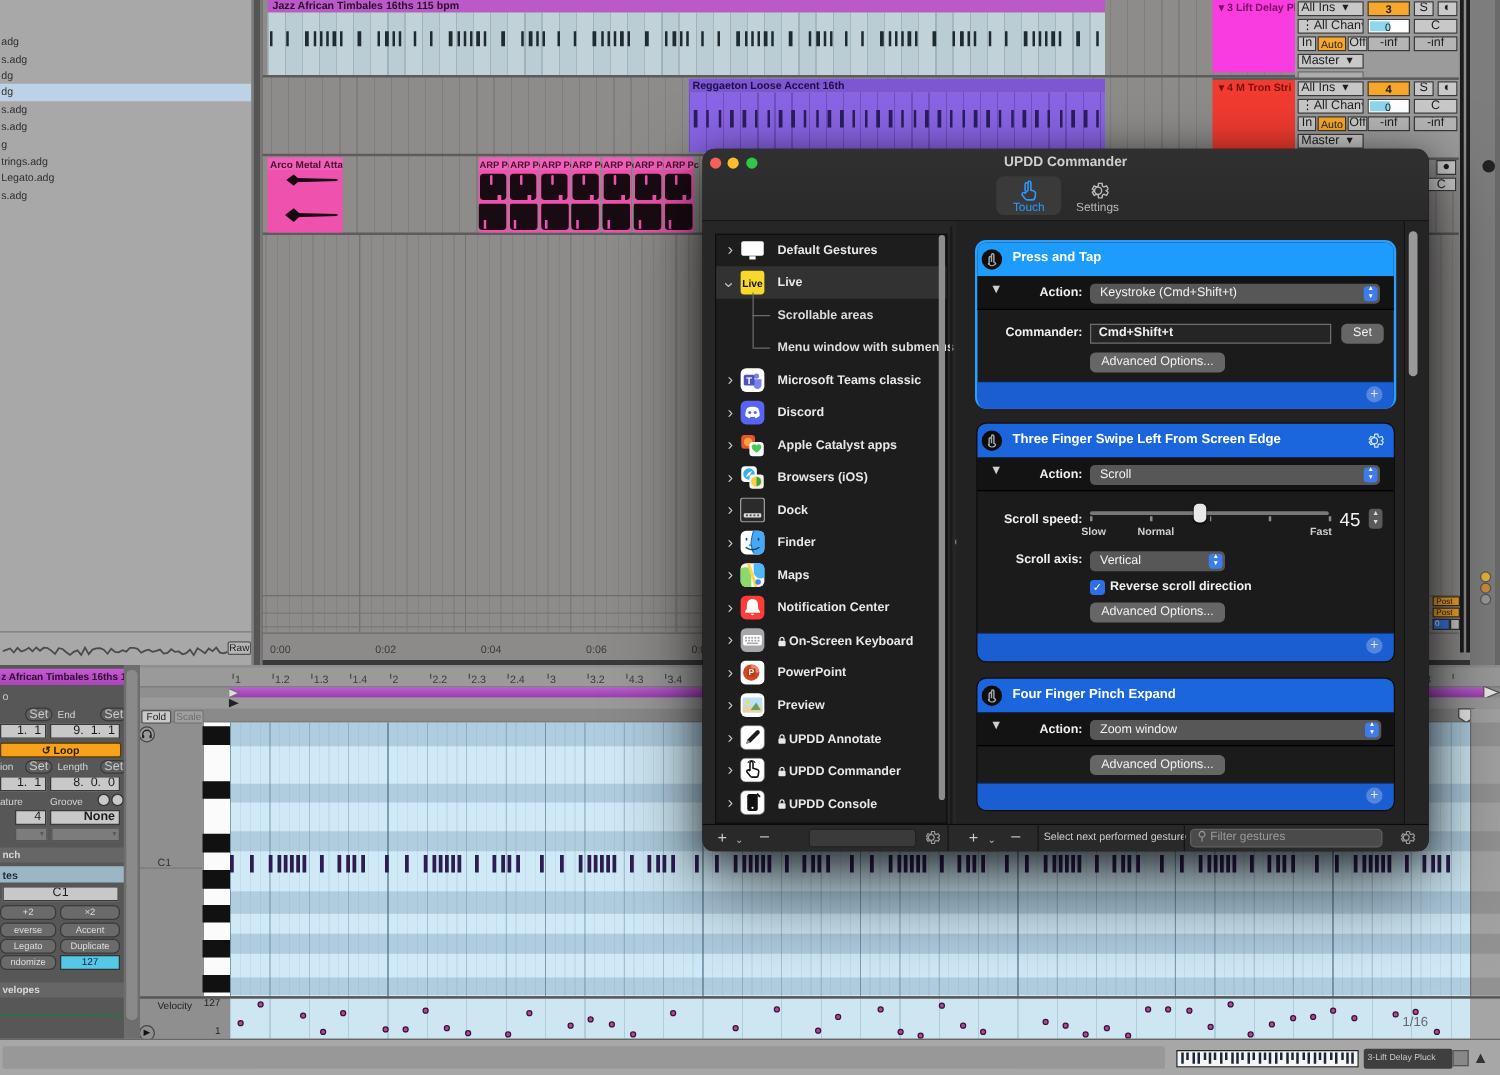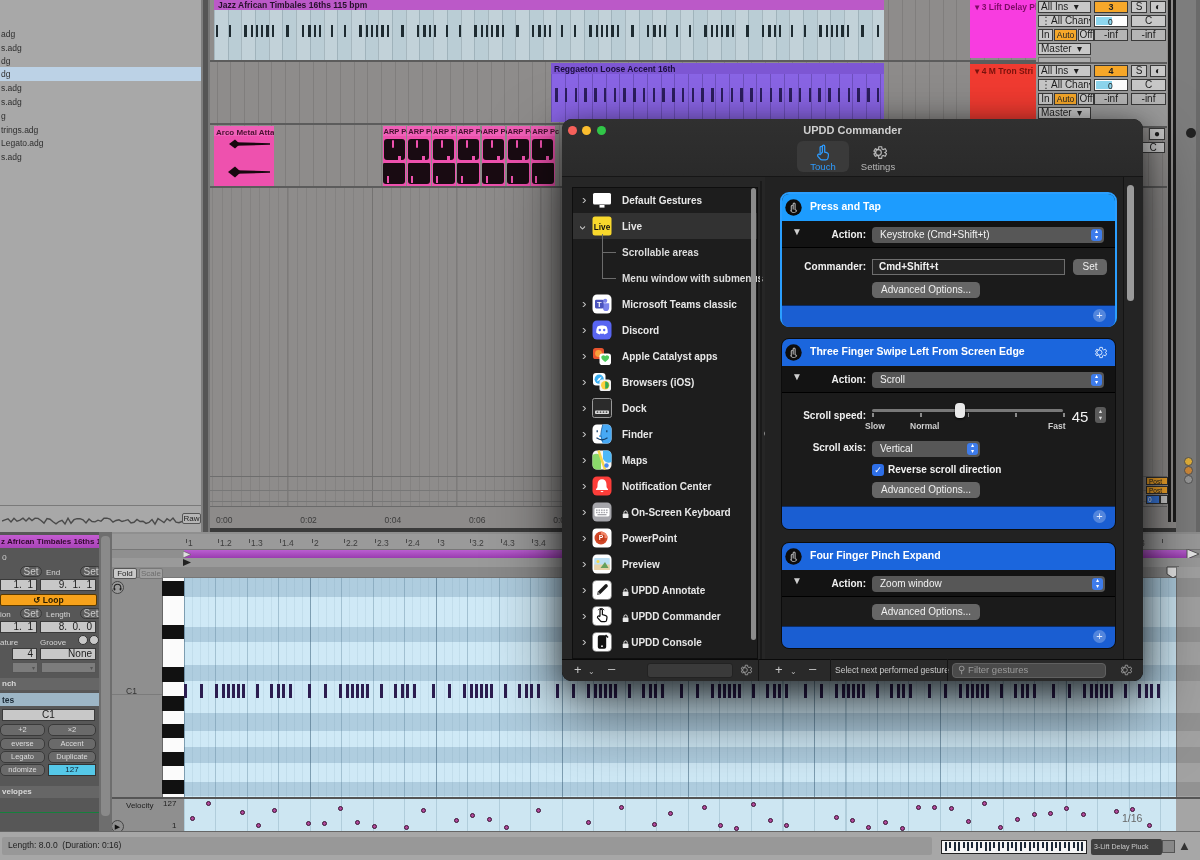--- a/index.html
+++ b/index.html
@@ -692,21 +692,21 @@
 <div style="left:40px;top:621px;width:56px;height:12px;">
       <div class="lbox" style="left:0;top:0;width:56px;height:12px;justify-content:flex-end;padding-right:3px">8. &nbsp;0. &nbsp;0</div>
     </div>
 <div style="left:0px;top:637px;width:24px;height:10px;"><span class="tx" style="font-size:8px;color:#d5d5d5">ature</span></div>
 <div style="left:40px;top:637px;width:32px;height:10px;"><span class="tx" style="font-size:8px;color:#d5d5d5">Groove</span></div>
 <div style="left:78px;top:635px;width:10px;height:10px;background:#c9c9c9;border:1px solid #333;border-radius:50%;"></div>
 <div style="left:89px;top:635px;width:10px;height:10px;background:#c9c9c9;border:1px solid #333;border-radius:50%;"></div>
 <div style="left:12px;top:648px;width:25px;height:12px;">
       <div class="lbox" style="left:0;top:0;width:25px;height:12px;justify-content:flex-end;padding-right:3px">4</div>
     </div>
-<div style="left:40px;top:648px;width:56px;height:12px;">
+<div style="left:40px;top:648px;width:56px;height:12px;font-weight:bold;">
       <div class="lbox" style="left:0;top:0;width:56px;height:12px;justify-content:flex-end;padding-right:3px">None</div>
     </div>
 <div style="left:12px;top:662px;width:26px;height:11px;background:#7c7c7c;border:1px solid #555;">
       <span style="position:absolute;right:2px;top:2px;font-size:6px;color:#555">▾</span>
     </div>
 <div style="left:41px;top:662px;width:55px;height:11px;background:#7c7c7c;border:1px solid #555;">
       <span style="position:absolute;right:2px;top:2px;font-size:6px;color:#555">▾</span>
     </div>
 <div style="left:0px;top:678px;width:112px;height:12px;background:#666;">
       <span class="tx" style="position:absolute;left:2px;top:2px;font-size:8px;color:#d8d8d8;font-weight:bold">nch</span>
@@ -749,21 +749,20 @@
     </div>
 <div style="left:0px;top:812px;width:112px;height:12px;background:#15803d;font-family:Liberation Serif, serif;">
       <span class="tx" style="position:absolute;left:2px;top:2px;font-size:8px;color:#d8d8d8;font-weight:bold">te Expression</span>
       <span style="position:absolute;right:3px;top:2px;font-size:7px;color:#ccc">◀</span>
     </div>
 <div style="left:99px;top:532px;width:13px;height:300px;background:#6e6e6e;"></div>
 <div style="left:101px;top:536px;width:9px;height:280px;background:#8a8a8a;border-radius:4px;"></div>
 <div style="left:0px;top:813px;width:99px;height:19px;background:#575757;"></div>
 <div style="left:0px;top:831px;width:1200px;height:29px;background:#a7a7a7;border-top:1px solid #666;"></div>
 <div style="left:2px;top:837px;width:930px;height:18px;background:#989898;border-radius:2px;"></div>
-<div style="left:8px;top:840px;width:400px;height:12px;"><span class="tx" style="font-size:8.5px;color:#222">Length: 8.0.0 &nbsp;(Duration: 0:16)</span></div>
 <div style="left:941px;top:840px;width:146px;height:14px;background:#f4f4f4;border:1px solid #222;">
       <i style="position:absolute;left:3px;top:1px;width:2px;height:9px;background:#1b2735"></i>
       <i style="position:absolute;left:7px;top:1px;width:2px;height:6px;background:#1b2735"></i>
       <i style="position:absolute;left:12px;top:1px;width:2px;height:9px;background:#1b2735"></i>
       <i style="position:absolute;left:16px;top:1px;width:2px;height:9px;background:#1b2735"></i>
       <i style="position:absolute;left:21px;top:1px;width:2px;height:6px;background:#1b2735"></i>
       <i style="position:absolute;left:25px;top:1px;width:2px;height:9px;background:#1b2735"></i>
       <i style="position:absolute;left:29px;top:1px;width:2px;height:6px;background:#1b2735"></i>
       <i style="position:absolute;left:34px;top:1px;width:2px;height:9px;background:#1b2735"></i>
       <i style="position:absolute;left:38px;top:1px;width:2px;height:6px;background:#1b2735"></i>

